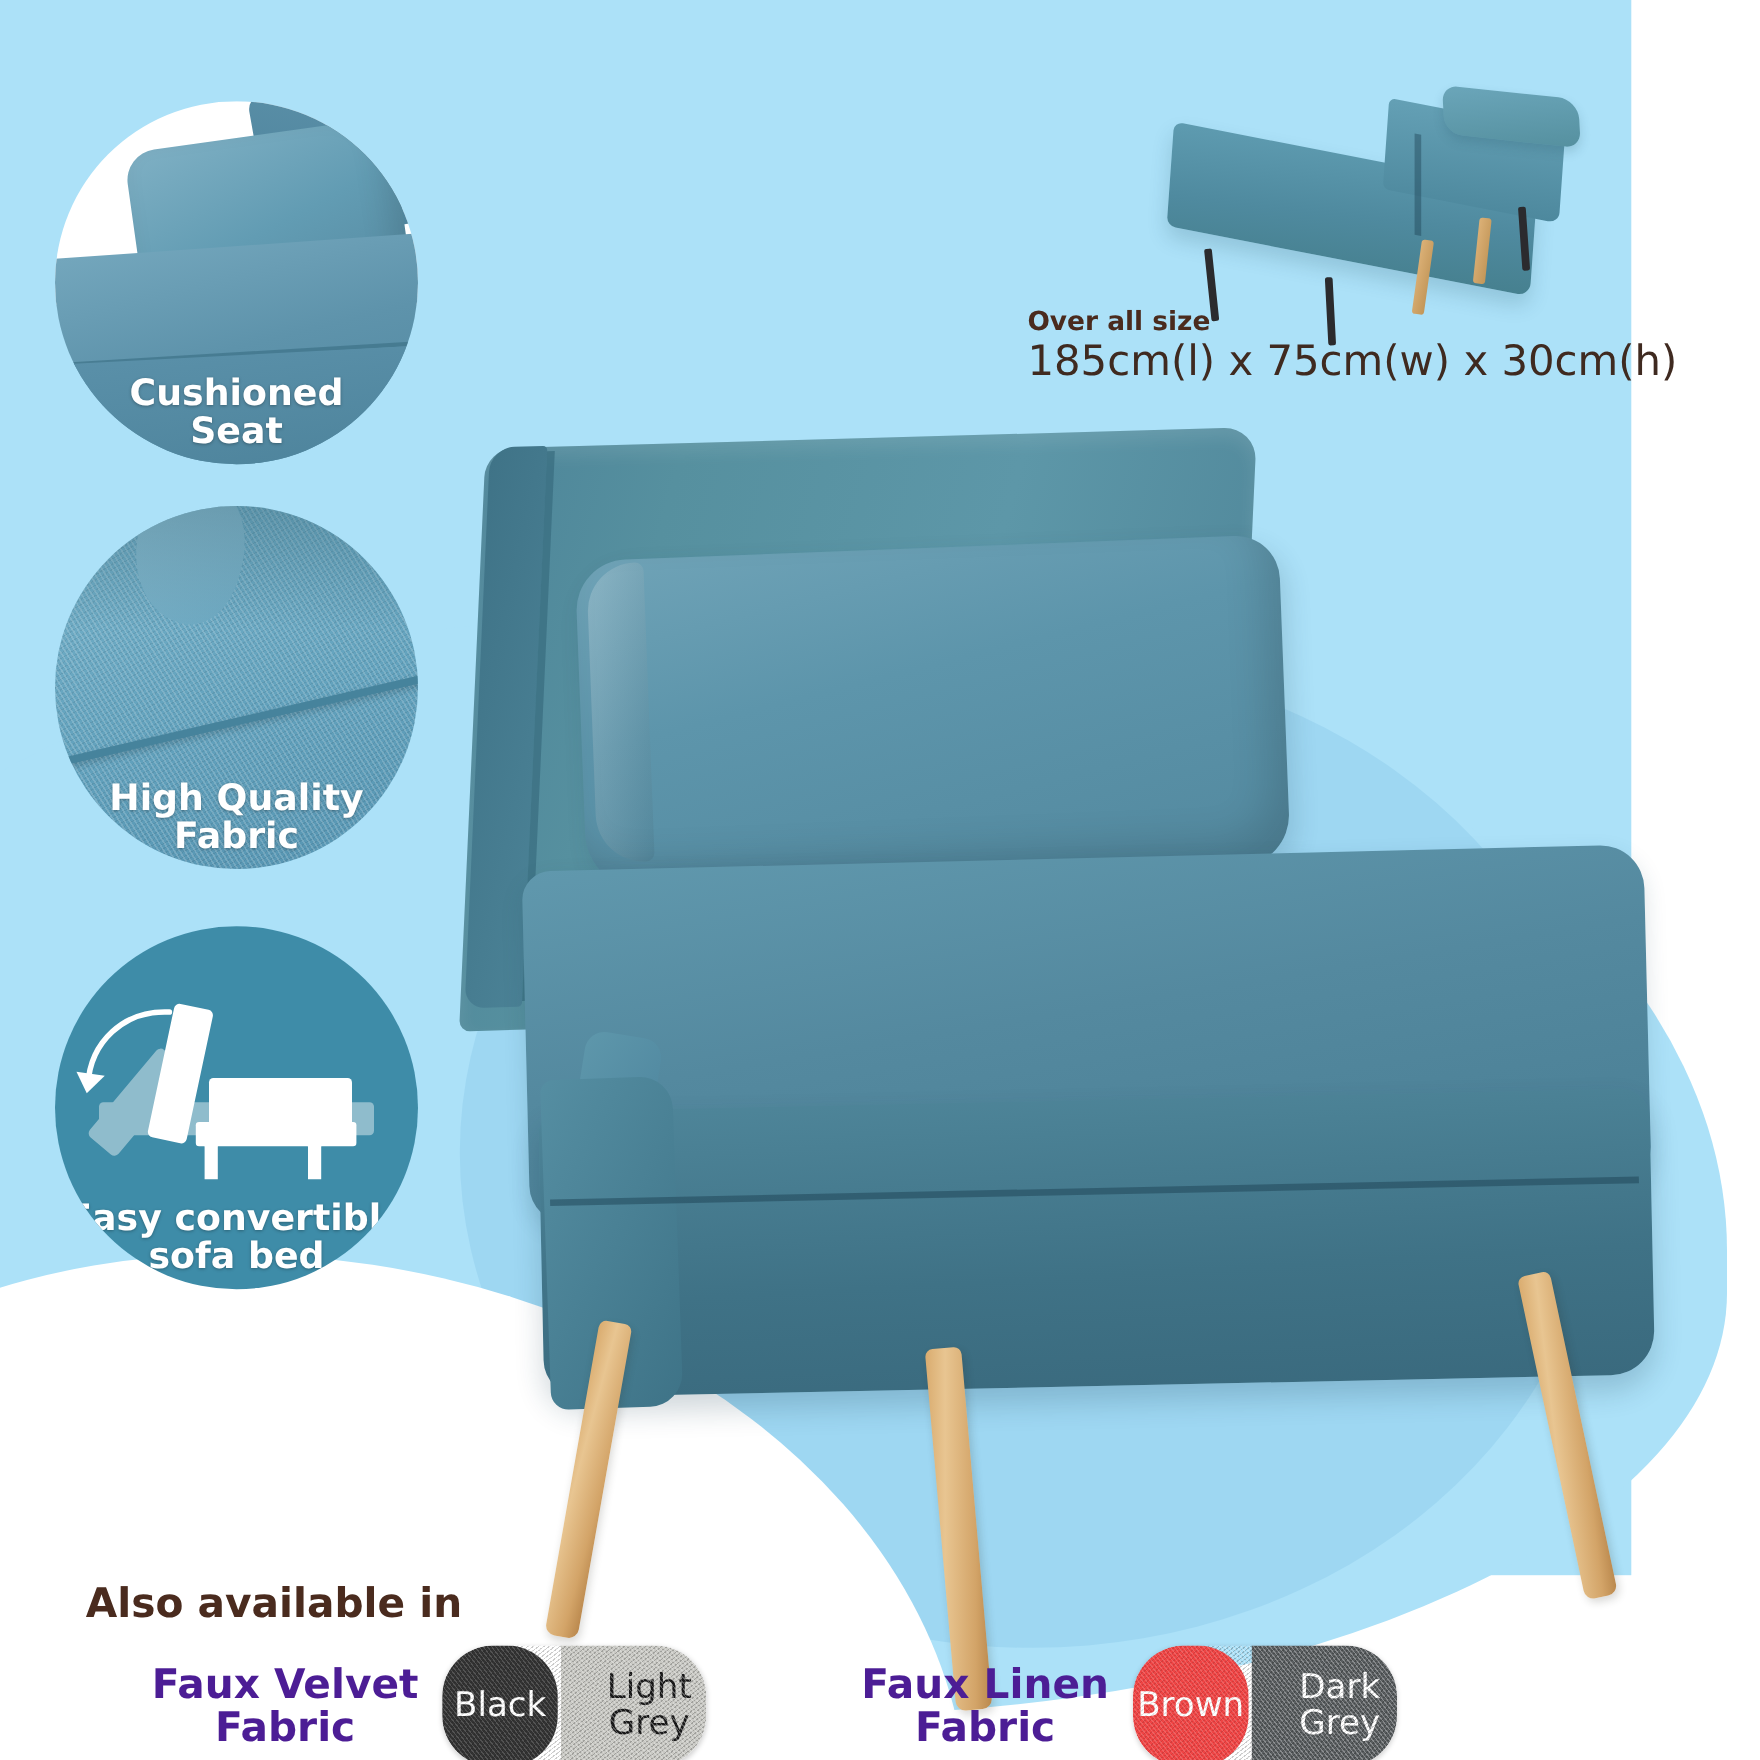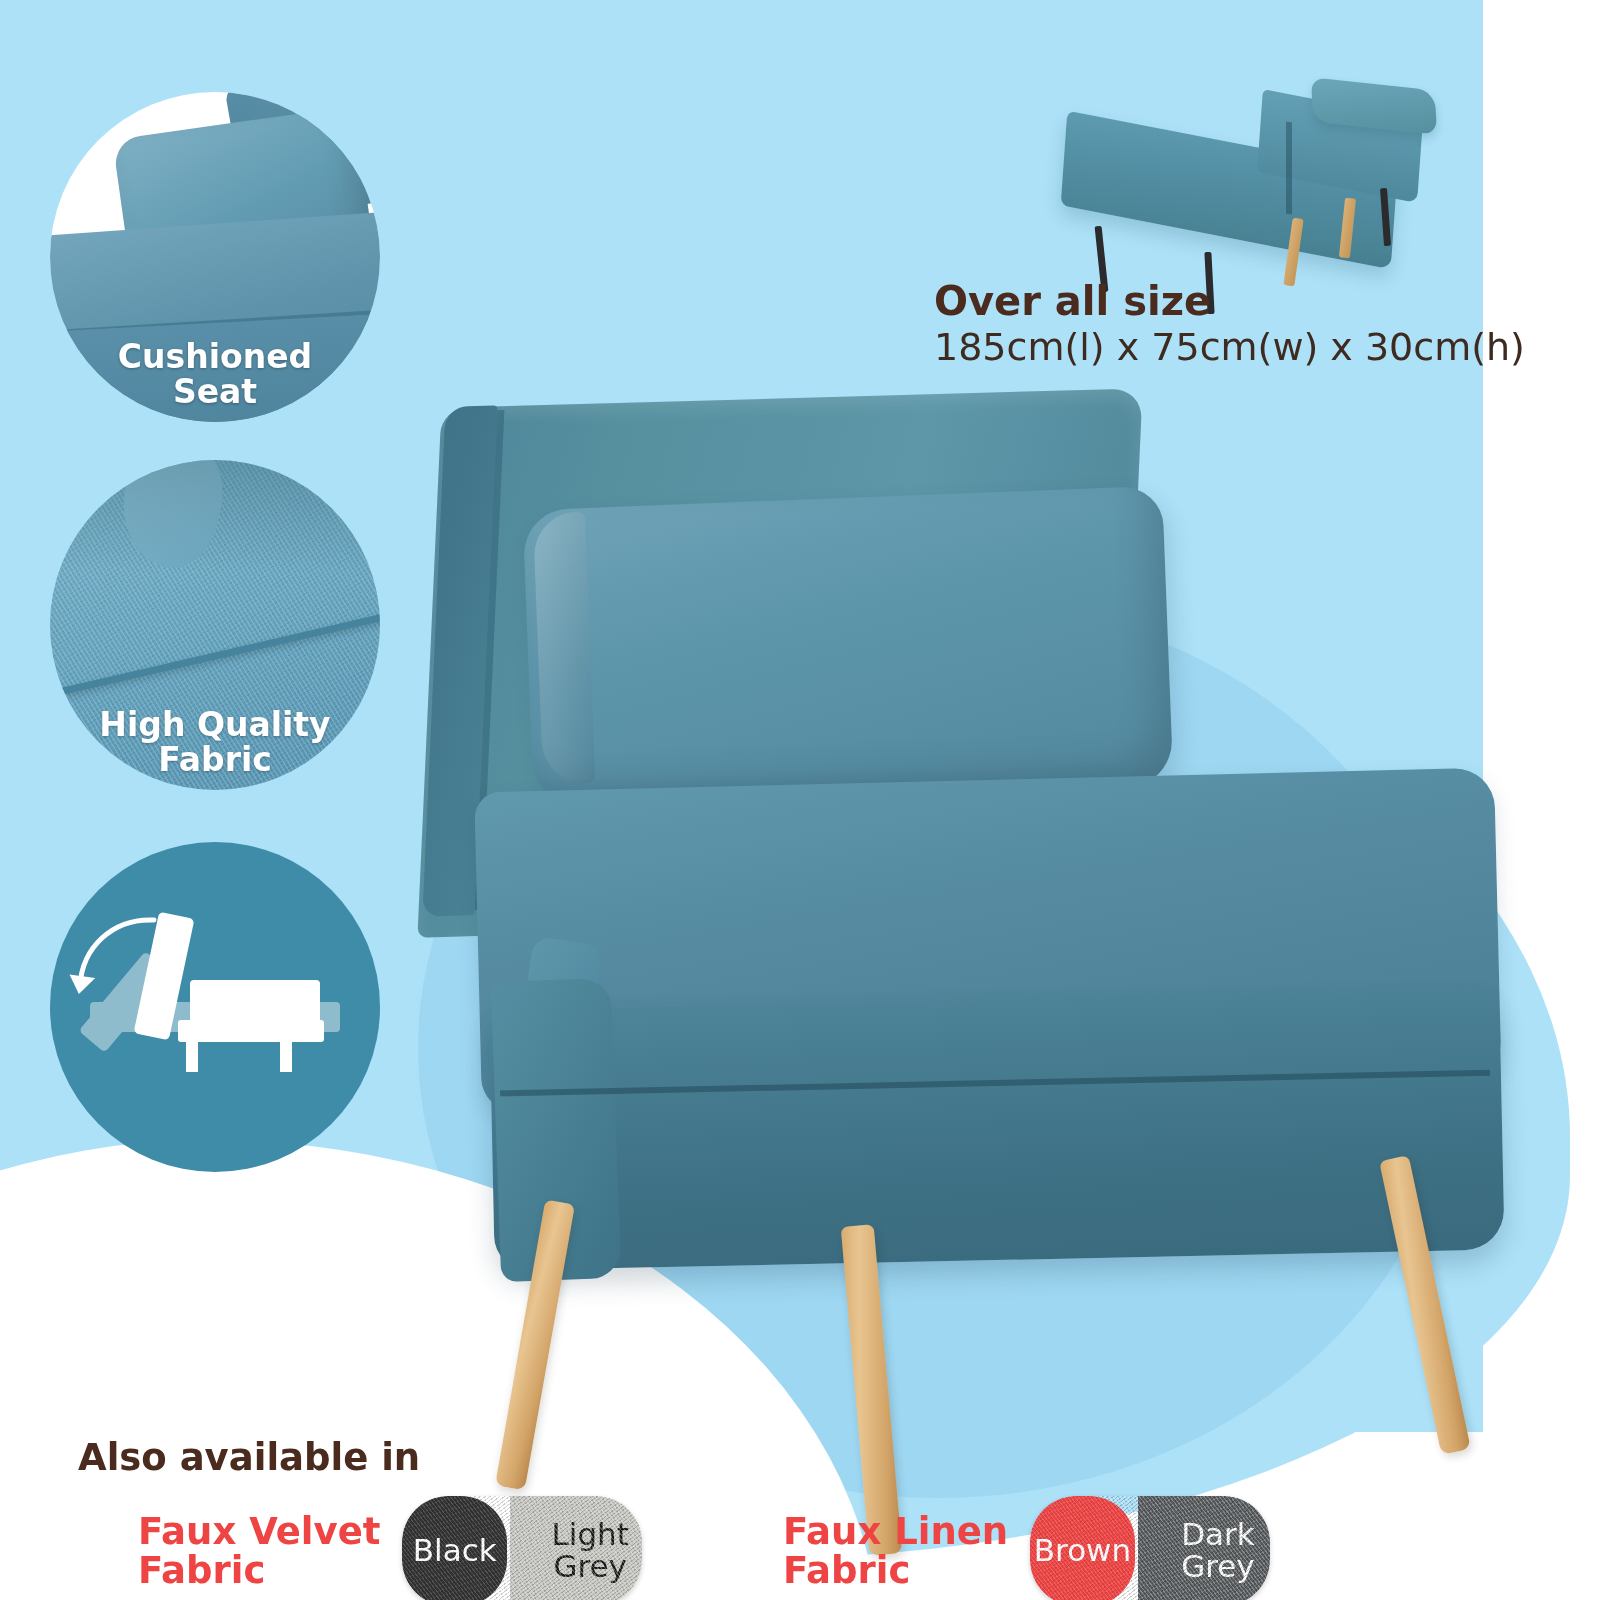--- a/index.html
+++ b/index.html
@@ -17,21 +17,21 @@
   .bg-ellipse{position:absolute;left:418px;top:598px;width:1040px;height:900px;
               background:#9ed7f2;border-radius:50%;}
 
   
   .headline{position:absolute;left:470px;top:136px;z-index:40;}
   .headline .l1,.headline .l2{
       color:#4a2b1e;font-weight:bold;font-size:90px;line-height:0.96;
       letter-spacing:-1px;white-space:nowrap;}
 
   .sizebox{position:absolute;left:934px;top:278px;z-index:40;}
-  .sizebox .s1{color:#4a2b1e;font-weight:bold;font-size:40px;line-height:1.18;white-space:nowrap;}
+  .sizebox .s1{color:#4a2b1e;font-weight:bold;font-size:24px;line-height:1.18;white-space:nowrap;}
   .sizebox .s2{color:#3f2a20;font-weight:normal;font-size:38px;line-height:1.18;white-space:nowrap;}
 
   
   .badge{position:absolute;width:330px;height:330px;border-radius:50%;overflow:hidden;z-index:35;}
   .badge .cap{position:absolute;left:0;right:0;bottom:12px;text-align:center;color:#ffffff;
               font-weight:bold;font-size:33px;line-height:1.06;
               text-shadow:0 1px 3px rgba(0,0,0,.30);padding:0 10px;}
   .badge#badge1{left:50px;top:92px;}
   .badge#badge2{left:50px;top:460px;}
   .badge#badge3{left:50px;top:842px;background:#3e8ca8;}
@@ -134,21 +134,21 @@
              background:linear-gradient(95deg,#dcb177,#c29658);border-radius:3px;}
   .fb-leg.w2{left:292px;top:128px;width:11px;height:60px;transform:rotate(6deg);
              background:linear-gradient(95deg,#dcb177,#c29658);border-radius:3px;}
 
   
   #options{position:absolute;left:0;top:1430px;width:1600px;height:170px;z-index:50;}
   .also{position:absolute;left:78px;top:6px;color:#4a2b1e;font-weight:bold;font-size:37px;}
   .optgroup{position:absolute;display:flex;align-items:center;gap:22px;}
   .optgroup#grp-velvet{left:138px;top:66px;}
   .optgroup#grp-linen{left:783px;top:66px;}
-  .opt-label{color:#ef4444;font-weight:bold;font-size:37px;line-height:1.06;white-space:nowrap;}
+  .opt-label{color:#4c1d95;font-weight:bold;font-size:37px;line-height:1.06;white-space:nowrap;text-align:center;}
   .swatch{position:relative;width:240px;height:110px;border-radius:46px;overflow:hidden;
           display:flex;box-shadow:0 2px 5px rgba(0,0,0,.18);gap:37px;}
   .swatch .half{flex:1;display:flex;align-items:center;justify-content:center;
                 font-size:31px;font-weight:normal;line-height:1.02;text-align:center;}
   .swatch .half.left{border-radius:46px;z-index:2;margin-right:-34px;}
   .swatch .half.right{border-radius:0 46px 46px 0;padding-left:28px;}
   .tex{position:absolute;inset:0;opacity:.35;pointer-events:none;
     background:repeating-linear-gradient(52deg,rgba(255,255,255,.45) 0 1px,rgba(0,0,0,0) 1px 3px),
                repeating-linear-gradient(142deg,rgba(0,0,0,.30) 0 1px,rgba(0,0,0,0) 1px 3px);}
 </style>
@@ -235,20 +235,24 @@
         <rect x="128" y="144" width="146" height="22" rx="3"></rect>
         <rect x="136" y="164" width="12" height="44" rx="2"></rect>
         <rect x="230" y="164" width="12" height="44" rx="2"></rect>
       </g>
 
       <g fill="none" stroke="#ffffff" stroke-width="5" stroke-linecap="round">
         <path d="M104 44 C 62 42, 32 72, 30 110"></path>
       </g>
       <path d="M30 118 L18 100 L44 100 Z" fill="#ffffff" transform="rotate(8 30 110)"></path>
     </svg>
+    <div class="cap">
+      <div>Easy convertible</div>
+      <div>sofa bed</div>
+    </div>
   </div>
 
   <div id="options">
 
     <div class="also">Also available in</div>
 
     <div class="optgroup" id="grp-velvet">
       <div class="opt-label">
         <div>Faux Velvet</div>
         <div>Fabric</div>

